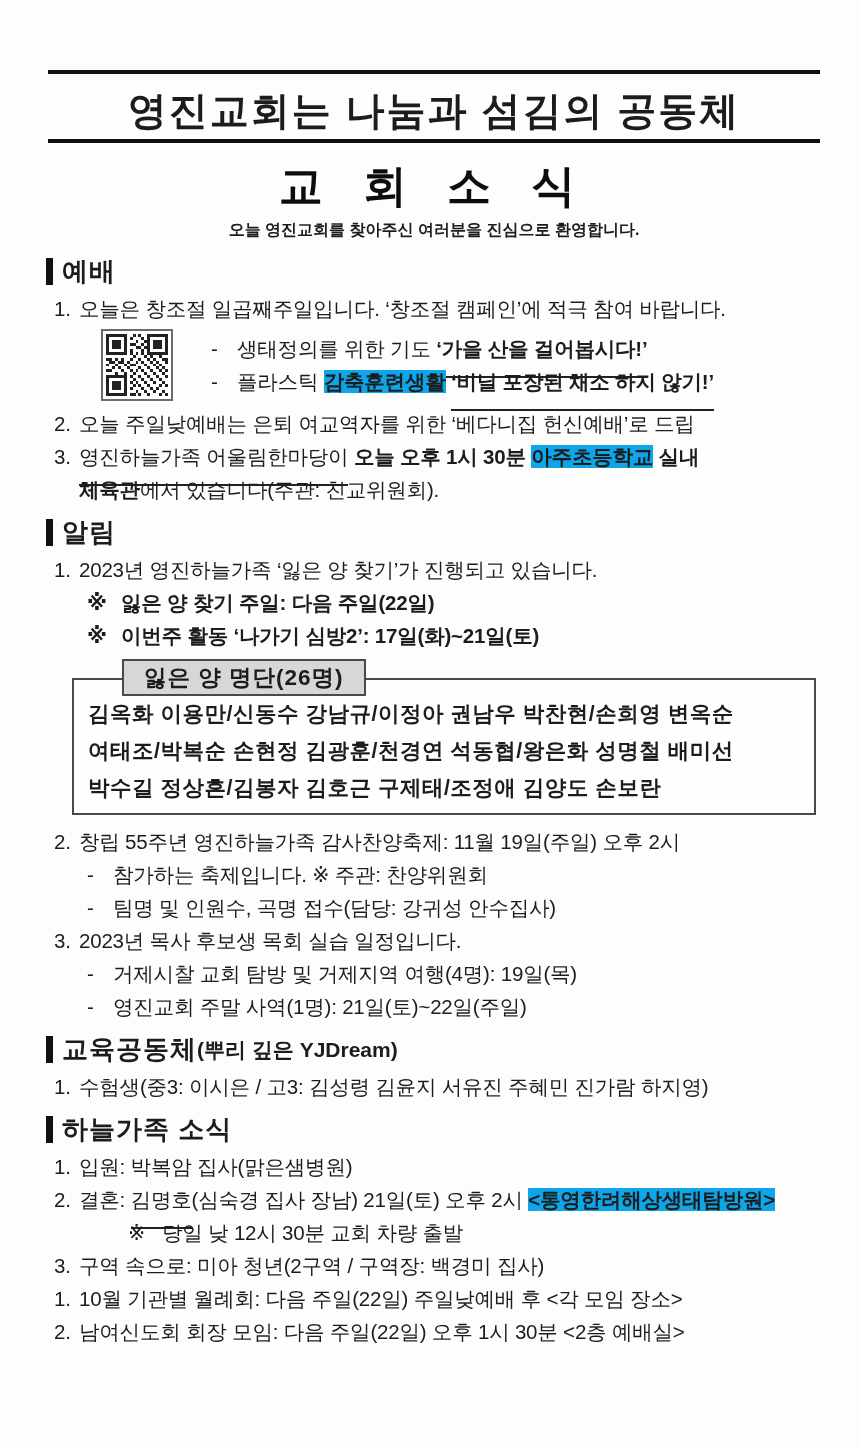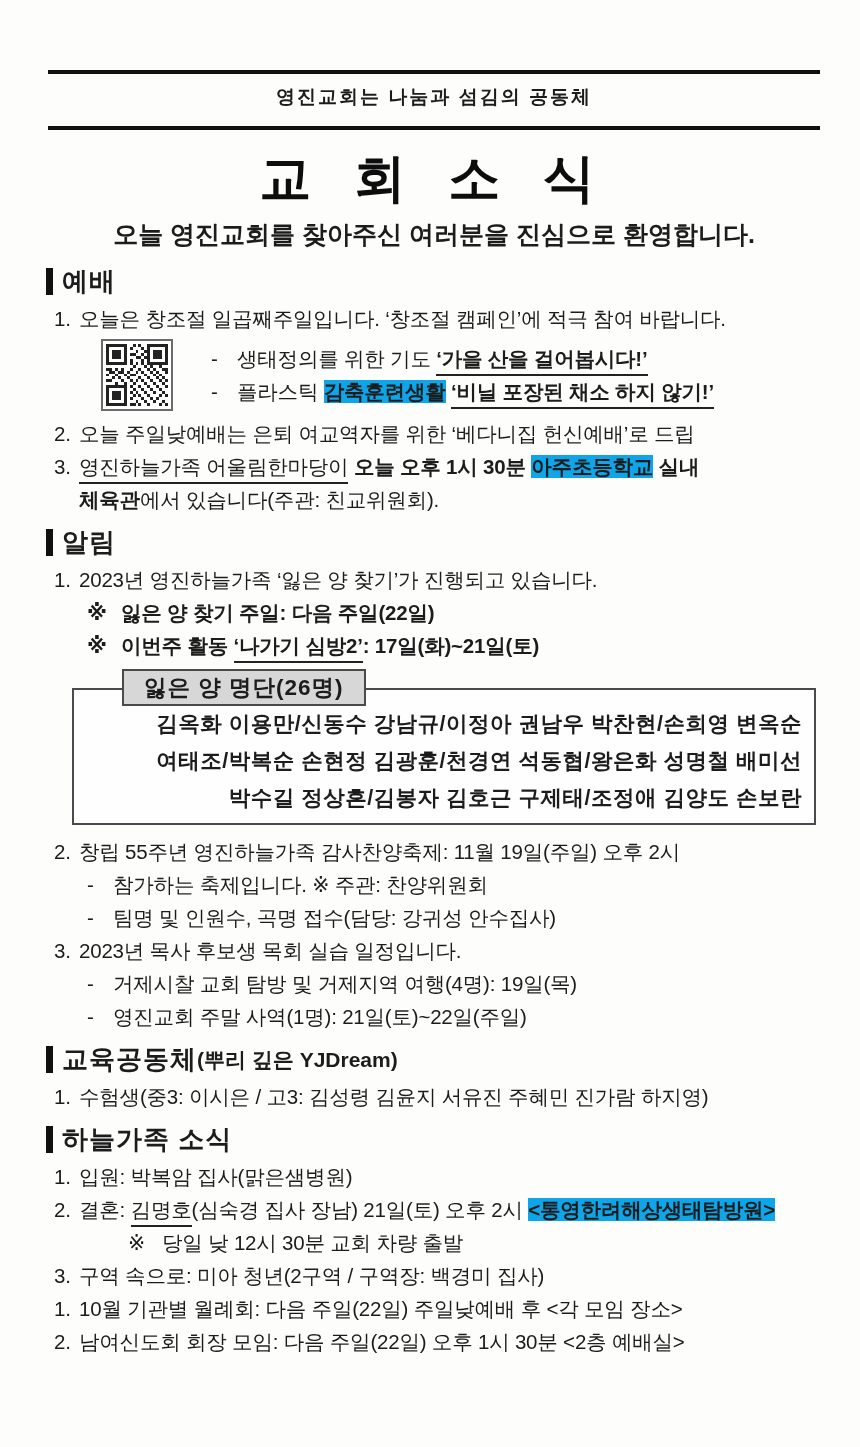--- a/index.html
+++ b/index.html
@@ -6,54 +6,54 @@
   html,body { width:860px; height:1447px; background:#fdfdfc; overflow:hidden; }
   body {
     font-family:"Liberation Sans","DejaVu Sans",sans-serif;
     color:#1c1c1c;
     -webkit-font-smoothing:antialiased;
   }
   .page { padding:70px 38px 0 46px; }
 
   .rule { height:4px; background:#111; margin:0 2px; }
   .banner {
-    text-align:center; font-size:19px; font-weight:700;
-    letter-spacing:2px; padding:10px 0 16px;
+    text-align:center; font-size:39px; font-weight:700;
+    letter-spacing:2px; padding:10px 0 1px;
   }
   .title {
-    text-align:center; font-size:52px; font-weight:800;
+    text-align:center; font-size:44px; font-weight:800;
     letter-spacing:14px; padding:14px 0 2px; color:#0d0d0d;
   }
   .subtitle {
-    text-align:center; font-size:25px; font-weight:700; padding:2px 0 4px;
+    text-align:center; font-size:16px; font-weight:700; padding:2px 0 4px;
   }
 
   .sec-head { display:flex; align-items:center; margin:9px 0 3px; }
   .sec-bar { width:7px; height:27px; background:#111; margin-right:9px; }
   .sec-title { font-size:26px; font-weight:700; letter-spacing:1px; }
   .sec-title-sub { font-size:21px; font-weight:700; letter-spacing:0; }
 
   .row { display:flex; align-items:flex-start; font-size:20.5px; font-weight:500;
          line-height:33px; letter-spacing:-0.2px; }
   .num { width:33px; flex-shrink:0; padding-left:8px; }
   .indent { width:41px; flex-shrink:0; }
   .dash { width:26px; flex-shrink:0; text-align:left; }
   .mark { width:34px; flex-shrink:0; }
   .txt { flex:1; }
   .b { font-weight:700; }
-  .u { border-bottom:2px solid #222; padding-bottom:4px; }
+  .u { border-bottom:2px solid #222; padding-bottom:16px; }
   .hl { background:#0ea5e9; font-weight:700; }
 
   .qr-block { display:flex; align-items:center; margin:4px 0 6px 55px; gap:38px; }
   .qr-frame { border:2px solid #6b6b6b; background:#fff; padding:3px; width:72px; height:72px;
               display:flex; align-items:center; justify-content:center; flex-shrink:0; }
 
   .sheep-box {
     position:relative; border:2px solid #4a4a4a; background:#fefefe;
-    margin:26px 6px 10px 26px; padding:8px 12px 6px 14px;text-align:right;
+    margin:26px 6px 10px 26px; padding:8px 12px 6px 14px;
   }
   .sheep-label {
     position:absolute; top:-21px; left:48px; background:#d7d7d7;
     border:2px solid #4a4a4a; padding:1px 20px;
     font-size:22.5px; font-weight:800; letter-spacing:1px;
   }
   .sheep-names { font-size:21.5px; font-weight:600; line-height:37px; letter-spacing:0.5px; }
   .sheep-names div:first-child { margin-top:8px; }
 </style>
 </head>

